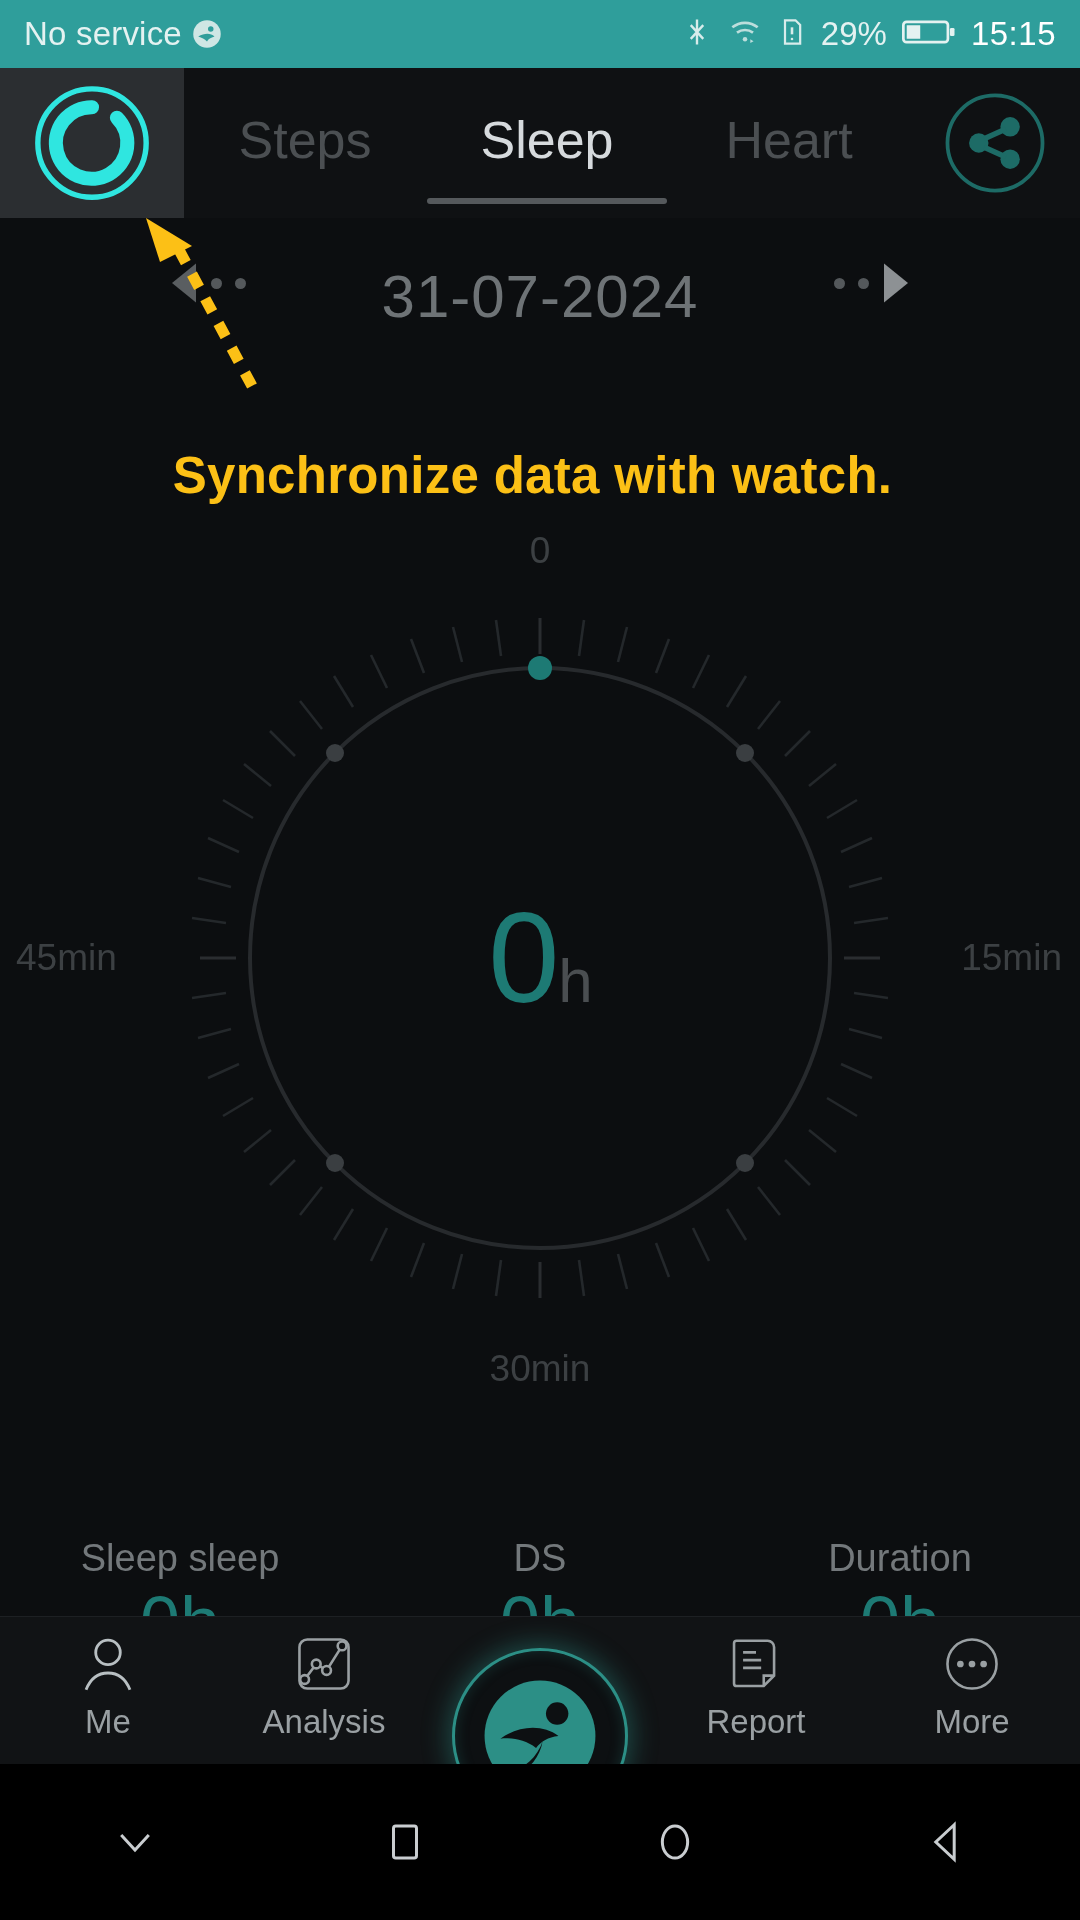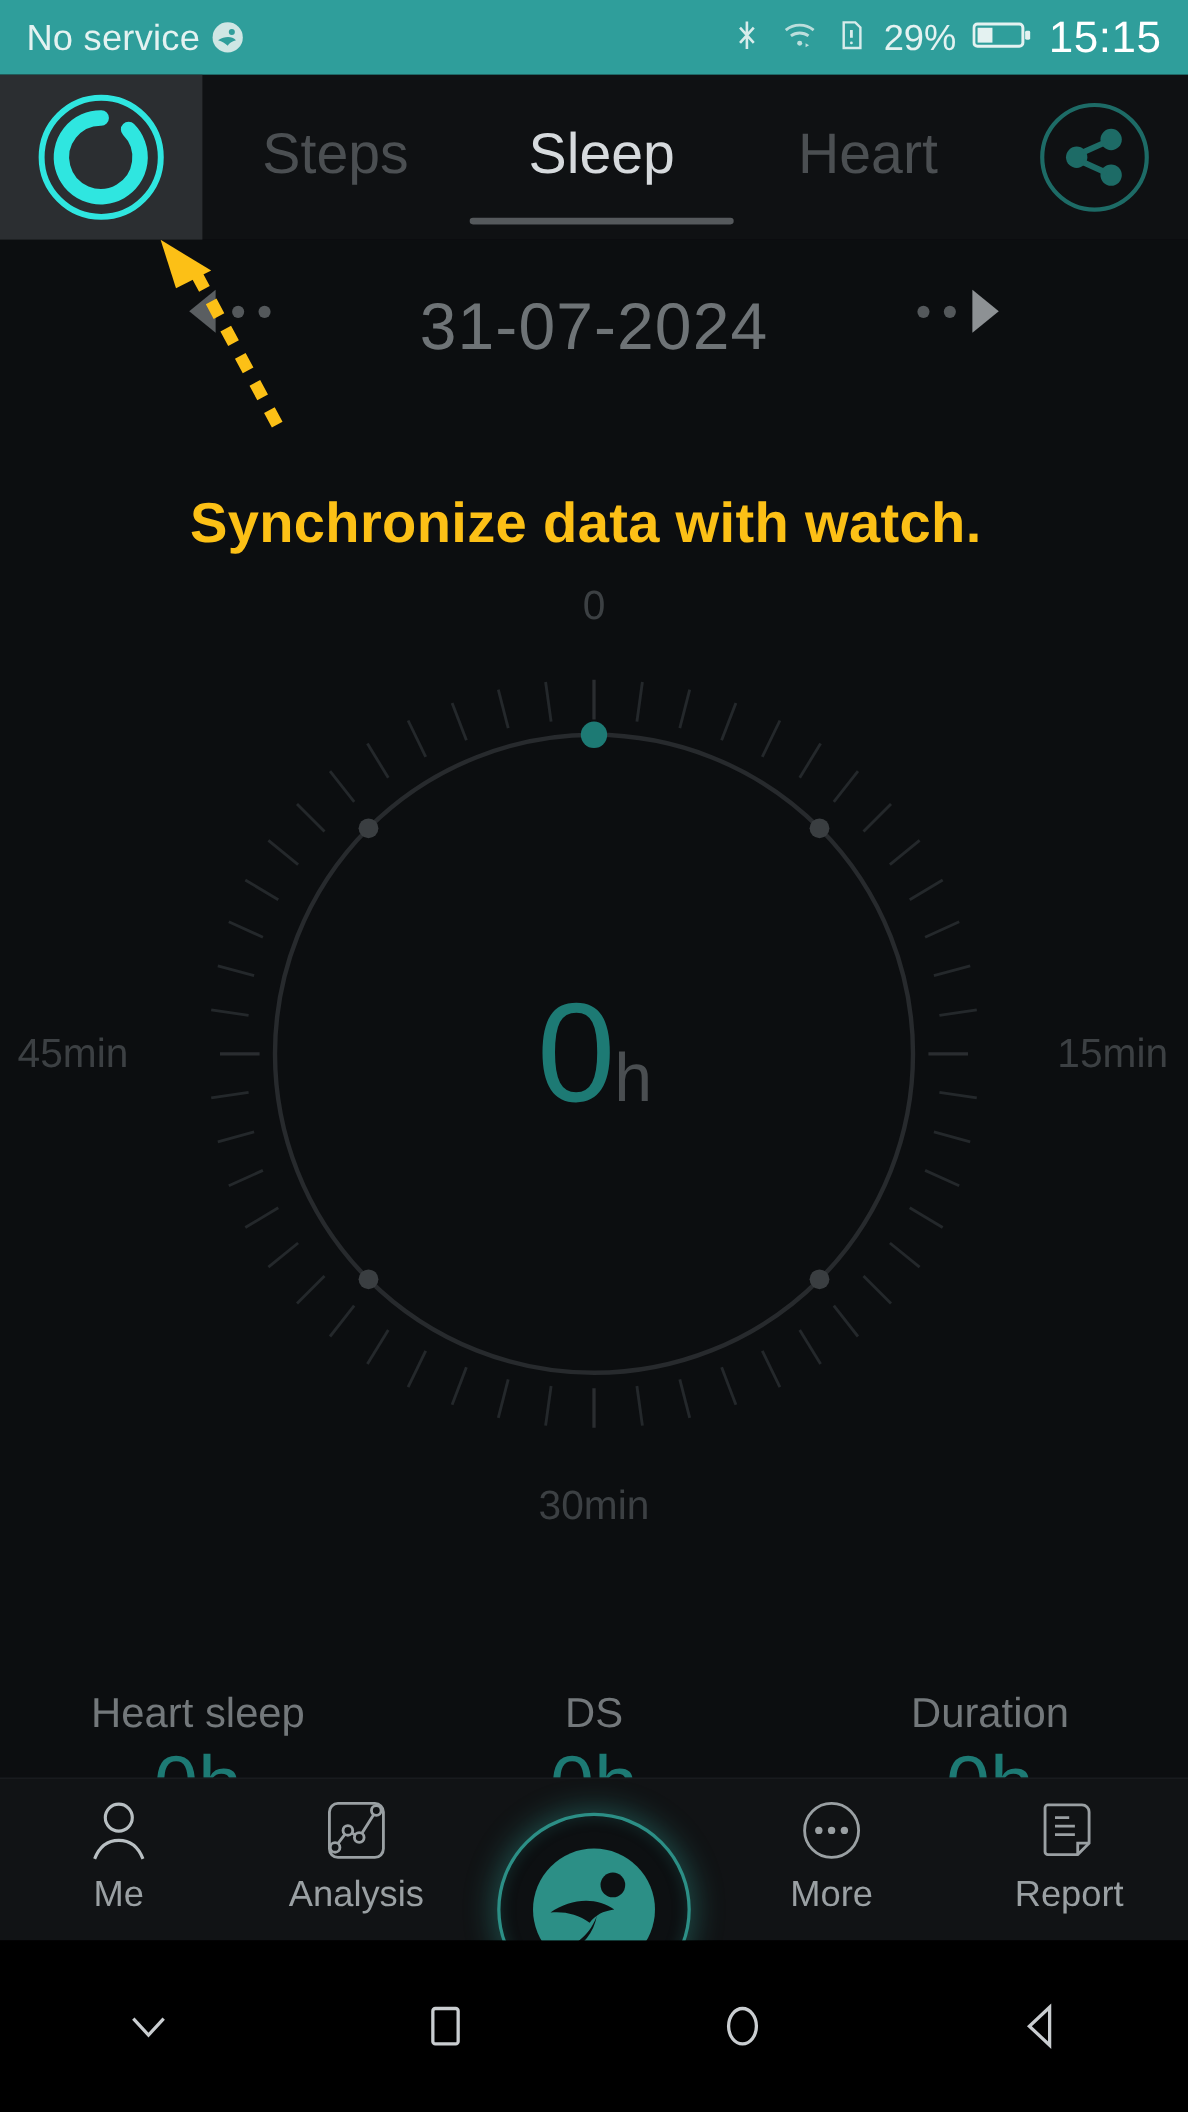--- a/index.html
+++ b/index.html
@@ -14,21 +14,21 @@
 
   
   .statusbar {
     height:68px; background:#2f9e9b;
     display:flex; align-items:center;
     padding:12px 24px; position:relative;
   }
   .sb-left { display:flex; align-items:center; gap:10px; flex:1; }
   .sb-text { font-size:33px; color:#e4f2f1; letter-spacing:.2px; }
   .sb-right { display:flex; align-items:center; gap:15px; }
-  .sb-time { font-size:40px; color:#ffffff; letter-spacing:.5px; }
+  .sb-time { font-size:33px; color:#ffffff; letter-spacing:.5px; }
   .sb-pct { font-size:33px; color:#e4f2f1; }
   .svc-badge { width:30px; height:30px; }
 
   
   .tabbar {
     height:150px; background:#0f1113;
     display:flex; align-items:stretch; position:relative;
   }
   .sync-btn {
     width:184px; background:#2b2e31;
@@ -326,21 +326,21 @@
     <span class="gauge-label g-bottom">30min</span>
     <span class="gauge-label g-left">45min</span>
 
     <div class="gauge-center">
       <div class="big-val"><span>0</span><span class="unit">h</span></div>
     </div>
   </div>
 
   <div class="stats">
     <div class="stat">
-      <div class="stat-label">Heart sleep</div>
+      <div class="stat-label">Sleep sleep</div>
       <div class="stat-val">0h</div>
     </div>
     <div class="stat">
       <div class="stat-label">DS</div>
       <div class="stat-val">0h</div>
     </div>
     <div class="stat">
       <div class="stat-label">Duration</div>
       <div class="stat-val">0h</div>
     </div>
@@ -362,34 +362,34 @@
       <circle cx="9" cy="36" r="3.4" fill="#0f1113"></circle>
       <circle cx="18" cy="24" r="3.4" fill="#0f1113"></circle>
       <circle cx="26" cy="29" r="3.4" fill="#0f1113"></circle>
       <circle cx="38" cy="10" r="3.4" fill="#0f1113"></circle>
     </svg>
     <span class="nav-label">Analysis</span>
   </div>
   <div class="navitem spacer"></div>
   <div class="navitem">
     <svg viewBox="0 0 48 48" width="62" height="62" fill="none" stroke="#9aa0a3" stroke-width="2">
+      <path d="M9 6h24a5 5 0 015 5v22l-8 8H9a2 2 0 01-2-2V8a2 2 0 012-2z"></path>
+      <path d="M30 41v-8h8"></path>
+      <path d="M14 15h10M14 21h14M14 27h14"></path>
+    </svg>
+    <span class="nav-label">Report</span>
+  </div>
+  <div class="navitem">
+    <svg viewBox="0 0 48 48" width="62" height="62" fill="none" stroke="#9aa0a3" stroke-width="2">
       <circle cx="24" cy="24" r="19"></circle>
       <circle cx="15" cy="24" r="2.6" fill="#9aa0a3" stroke="none"></circle>
       <circle cx="24" cy="24" r="2.6" fill="#9aa0a3" stroke="none"></circle>
       <circle cx="33" cy="24" r="2.6" fill="#9aa0a3" stroke="none"></circle>
     </svg>
     <span class="nav-label">More</span>
-  </div>
-  <div class="navitem">
-    <svg viewBox="0 0 48 48" width="62" height="62" fill="none" stroke="#9aa0a3" stroke-width="2">
-      <path d="M9 6h24a5 5 0 015 5v22l-8 8H9a2 2 0 01-2-2V8a2 2 0 012-2z"></path>
-      <path d="M30 41v-8h8"></path>
-      <path d="M14 15h10M14 21h14M14 27h14"></path>
-    </svg>
-    <span class="nav-label">Report</span>
   </div>
 </div>
 
 <div class="fab">
   <svg viewBox="0 0 100 100" width="132" height="132">
     <circle cx="50" cy="50" r="42" fill="#2c8f86"></circle>
     <circle cx="63" cy="33" r="8.5" fill="#0d1012"></circle>
     <path d="M20 52c14-10 32-11 44-2-8 1-13 4-17 9-8-6-18-8-27-7z" fill="#0d1012"></path>
     <path d="M26 78c12-3 22-12 26-24-2 12-10 21-20 26-3 0-5-1-6-2z" fill="#0d1012"></path>
   </svg>

